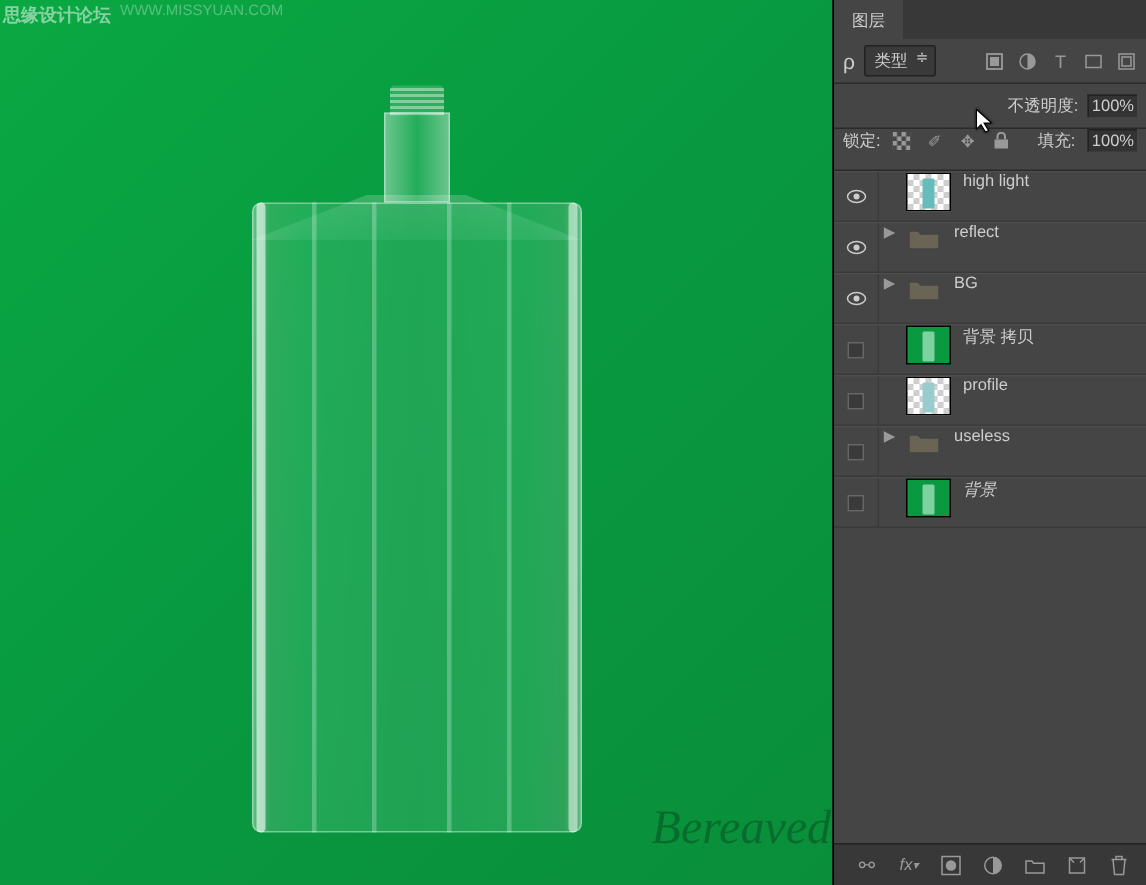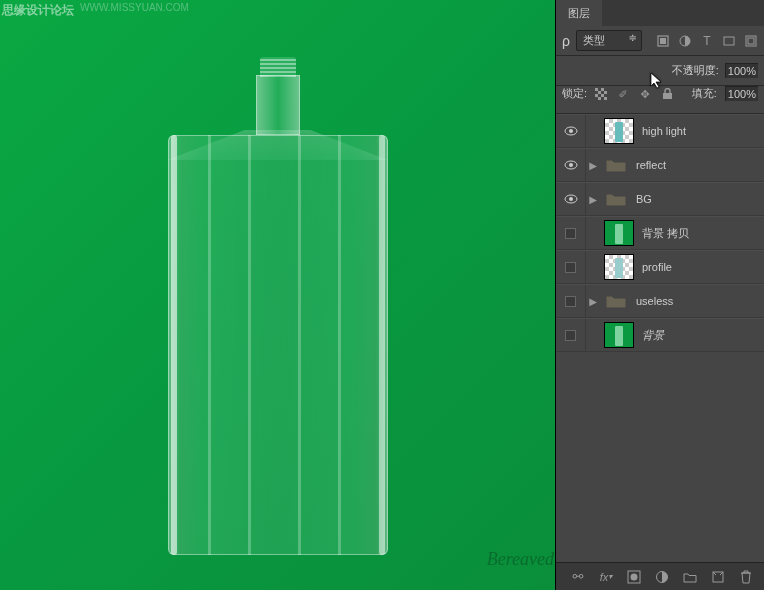--- a/index.html
+++ b/index.html
@@ -8,43 +8,43 @@
 .bottle { position: relative; width: 220px; height: 520px; margin-top: 20px; }
 .bottle-body { position: absolute; bottom: 10px; width: 220px; height: 420px; background: linear-gradient(90deg, rgba(255,255,255,0.35) 0%, rgba(255,255,255,0.15) 5%, rgba(73,195,124,0.4) 15%, rgba(54,177,105,0.5) 50%, rgba(73,195,124,0.4) 85%, rgba(255,255,255,0.15) 95%, rgba(255,255,255,0.35) 100%); border-radius: 6px; border: 1px solid rgba(255,255,255,0.4); }
 .bottle-highlight { position: absolute; bottom: 10px; left: 3px; width: 6px; height: 420px; background: rgba(255,255,255,0.6); border-radius: 3px; }
 .bottle-highlight2 { position: absolute; bottom: 10px; right: 3px; width: 6px; height: 420px; background: rgba(255,255,255,0.5); border-radius: 3px; }
 .bottle-ridge { position: absolute; bottom: 10px; width: 3px; height: 420px; background: rgba(255,255,255,0.25); }
 .bottle-shoulder { position: absolute; top: 85px; width: 220px; height: 30px; background: linear-gradient(180deg, rgba(255,255,255,0.2), rgba(73,195,124,0.3)); clip-path: polygon(35% 0, 65% 0, 100% 100%, 0 100%); }
 .bottle-neck { position: absolute; top: 30px; left: 88px; width: 44px; height: 60px; background: linear-gradient(90deg, rgba(255,255,255,0.4), rgba(73,195,124,0.4), rgba(255,255,255,0.4)); border: 1px solid rgba(255,255,255,0.4); }
 .bottle-thread { position: absolute; top: 12px; left: 92px; width: 36px; height: 20px; background: repeating-linear-gradient(0deg, rgba(255,255,255,0.5) 0px, rgba(255,255,255,0.5) 2px, rgba(73,195,124,0.5) 2px, rgba(73,195,124,0.5) 4px); border-radius: 3px 3px 0 0; }
 .watermark-tl { position: absolute; top: 2px; left: 2px; color: rgba(255,255,255,0.5); font-size: 12px; font-weight: bold; }
 .watermark-url { position: absolute; top: 2px; left: 80px; color: rgba(255,255,255,0.3); font-size: 10px; }
-.watermark-br { position: absolute; bottom: 20px; right: 210px; color: rgba(0,0,0,0.25); font-size: 18px; font-style: italic; font-family: cursive; text-align: right; }
+.watermark-br { position: absolute; bottom: 20px; right: 210px; color: rgba(0,0,0,0.25); font-size: 32px; font-style: italic; font-family: cursive; text-align: right; }
 .panel { position: absolute; right: 0; top: 0; width: 209px; height: 590px; background: #454545; border-left: 1px solid #000; color: #cdcdcd; font-size: 11px; }
 .tab-bar { height: 26px; background: #383838; display: flex; align-items: center; }
 .tab-active { background: #454545; padding: 5px 12px; height: 26px; display: flex; align-items: center; }
 .filter-row { height: 30px; display: flex; align-items: center; padding: 0 6px; gap: 4px; border-bottom: 1px solid #2a2a2a; }
 .rho { font-size: 14px; margin-right: 2px; }
-.dropdown-kind { background: #3a3a3a; border: 1px solid #222; padding: 2px 36px 2px 6px; position: relative; border-radius: 2px; color: #cdcdcd; }
+.dropdown-kind { background: #3a3a3a; border: 1px solid #222; padding: 2px 18px 2px 6px; position: relative; border-radius: 2px; color: #cdcdcd; }
 .dropdown-kind::after { content: "≑"; position: absolute; right: 4px; top: 1px; font-size: 10px; }
 .filter-icons { display: flex; gap: 8px; margin-left: auto; }
 .ficon { width: 14px; height: 14px; display: flex; align-items: center; justify-content: center; color: #999; font-size: 12px; }
 .blend-row { height: 30px; display: flex; align-items: center; padding: 0 6px; gap: 4px; border-bottom: 1px solid #2a2a2a; }
 .blend-select { background: #3a3a3a; border: 1px solid #222; padding: 2px 18px 2px 6px; width: 86px; position: relative; border-radius: 2px; color: #cdcdcd; }
 .blend-select::after { content: "≑"; position: absolute; right: 4px; top: 1px; font-size: 10px; }
 .cursor-arrow { position: absolute; left: 94px; top: 72px; width: 14px; height: 18px; pointer-events: none; }
 .cursor-arrow svg { filter: drop-shadow(0 0 1px #000); }
 .opacity-label { margin-left: auto; font-size: 11px; }
 .val-box { background: #333; border-left: 1px solid #222; border-top: 1px solid #222; padding: 1px 2px; margin-left: 2px; }
 .lock-row { height: 28px; display: flex; align-items: flex-start; padding: 0 6px; gap: 6px; border-bottom: 1px solid #2a2a2a; }
 .lock-icons { display: flex; gap: 6px; }
 .licon { width: 16px; height: 16px; display: flex; align-items: center; justify-content: center; color: #999; font-size: 11px; }
 .fill-label { margin-left: auto; }
 .layers-list { }
-.layer-row { height: 34px; display: flex; align-items: center; border-bottom: 1px solid #3a3a3a; border-top: 1px solid #4d4d4d; }
+.layer-row { height: 34px; display: flex; border-bottom: 1px solid #3a3a3a; border-top: 1px solid #4d4d4d; }
 .layer-row.selected { background: #5b7ea8; color: #fff; }
 .vis-col { width: 30px; height: 100%; display: flex; align-items: center; justify-content: center; border-right: 1px solid #3a3a3a; }
 .eye { width: 14px; height: 10px; }
 .empty-box { width: 11px; height: 11px; border: 1px solid #666; background: #3a3a3a; }
 .expand-tri { width: 14px; color: #999; font-size: 10px; text-align: center; }
 .thumb { width: 30px; height: 26px; margin: 0 4px; background: #fff; border: 1px solid #000; position: relative; flex-shrink: 0; }
 .thumb-checker { background-image: linear-gradient(45deg,#ccc 25%,transparent 25%,transparent 75%,#ccc 75%),linear-gradient(45deg,#ccc 25%,#fff 25%,#fff 75%,#ccc 75%); background-size: 8px 8px; background-position: 0 0, 4px 4px; }
 .thumb .mini-bottle { position: absolute; left: 10px; top: 3px; width: 8px; height: 20px; background: #6bb; border-radius: 1px; }
 .thumb-green { background: #0a9940; }
 .folder-icon { width: 24px; height: 20px; margin: 0 4px; position: relative; }

